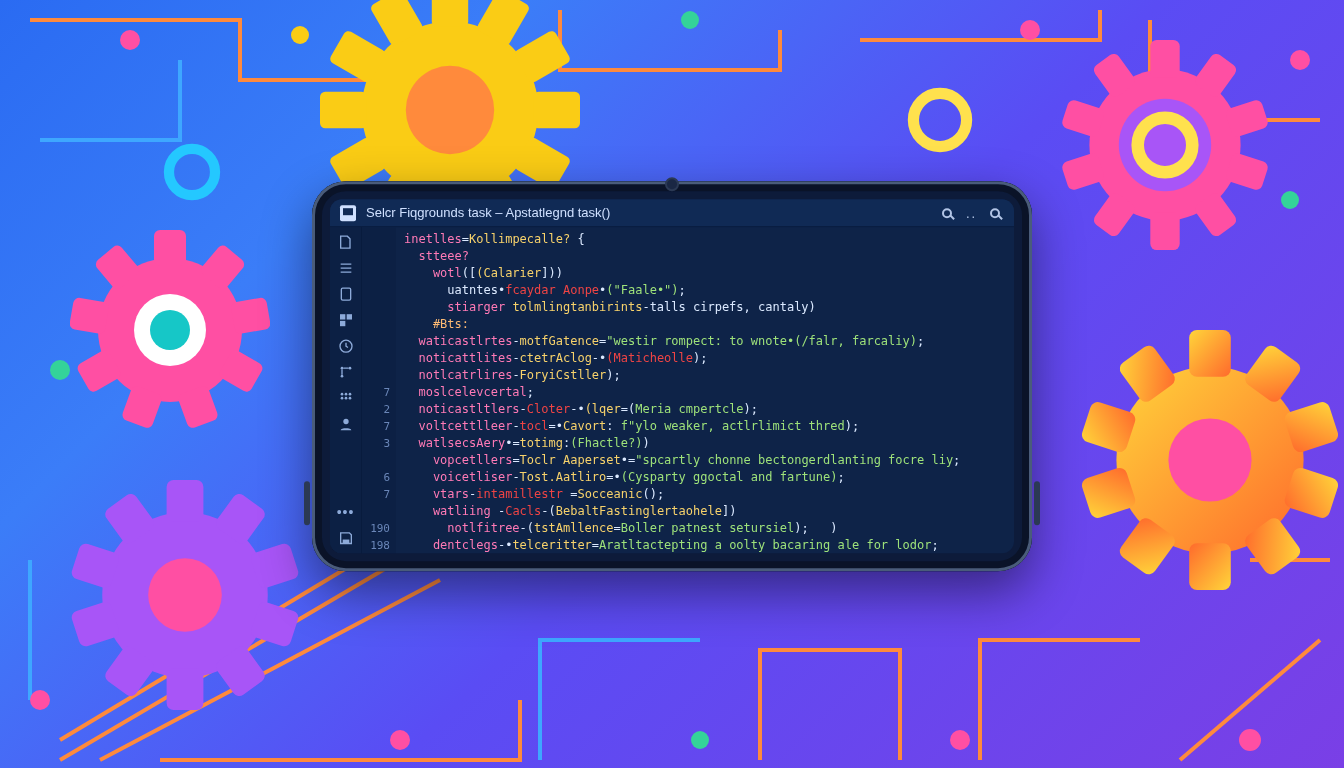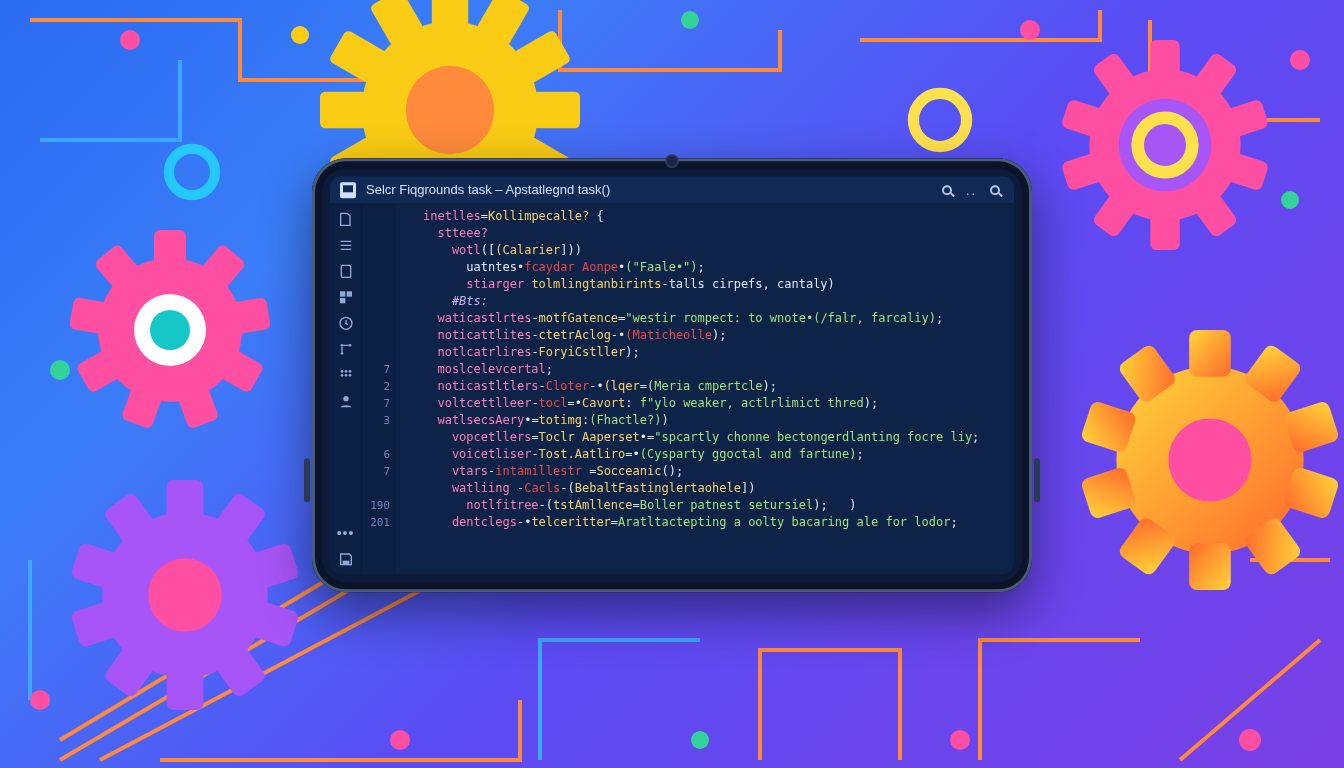--- a/index.html
+++ b/index.html
@@ -13,21 +13,21 @@
   .dot.g{fill:#34d399;}
   .dot.y{fill:#facc15;}
   .trace{stroke:#ff8a3c;stroke-width:4;fill:none;}
   .trace.b{stroke:#3ea7ff;}
   .gear{position:absolute;}
   .gear svg{display:block;}
 
   
   .phone{
     position:absolute; left:50%; top:50%; transform:translate(-50%,-52%);
-    width:720px; height:434px;
+    width:720px; height:390px;
     background:#0d1b3a; border-radius:34px;
     box-shadow:0 20px 50px rgba(0,0,0,.45), inset 0 0 0 3px #4a5c7a, inset 0 0 0 10px #0a1328;
     padding:12px 18px 12px 18px;
   }
   .phone::before,.phone::after{
     content:""; position:absolute; width:6px; height:44px; background:#2b3954; border-radius:3px;
   }
   .phone::before{left:-8px; top:300px;}
   .phone::after{right:-8px; top:300px;}
   .cam{position:absolute;left:50%;top:-4px;transform:translateX(-50%);width:14px;height:14px;
@@ -59,27 +59,27 @@
   .rail .sep{flex:1;}
   .rail .ell{color:#aecdff;font-size:14px;letter-spacing:1px;}
 
   .editor{flex:1;display:flex;font-family:Consolas,Menlo,monospace;font-size:12px;line-height:17px;overflow:hidden;}
   .gut{
     width:34px;background:#0c2044;color:#6a86b8;text-align:right;
     padding:4px 6px 4px 0;font-size:11px;
   }
   .gut div{height:17px;}
   .code{flex:1;padding:4px 8px;white-space:pre;overflow:hidden;}
-  .code .ln{display:block;height:17px;margin-left:19px;}
+  .code .ln{display:block;height:17px;}
   .t-key{color:#ff7ab6;}
   .t-fn {color:#f7d26b;}
   .t-str{color:#9ee27a;}
   .t-var{color:#ef4444;}
   .t-pl {color:#dbe9ff;}
-  .t-cm {color:#c4b5fd;font-style:italic;}
+  .t-cm {color:#fdba74;}
 </style>
 </head>
 <body>
 
 <div class="traces">
   <svg viewBox="0 0 1344 768">
 
     <path class="trace" d="M30,20 H240 V80 H420"></path>
     <path class="trace" d="M560,10 V70 H780 V30"></path>
     <path class="trace" d="M860,40 H1100 V10"></path>
@@ -325,19 +325,19 @@
             <div></div>
             <div>7</div>
             <div>2</div>
             <div>7</div>
             <div>3</div>
             <div></div>
             <div>6</div>
             <div>7</div>
             <div></div>
             <div>190</div>
-            <div>201</div>
+            <div>198</div>
           </div>
         <div class="code" id="code"><span class="ln"><span class="t-key">inetlles</span><span class="t-pl">=</span><span class="t-fn">Kollimpecalle?</span><span class="t-pl"> {</span></span><span class="ln"><span class="t-key">  stteee?</span></span><span class="ln"><span class="t-key">    wotl</span><span class="t-pl">([</span><span class="t-fn">(Calarier</span><span class="t-pl">]))</span></span><span class="ln"><span class="t-pl">      uatntes•</span><span class="t-var">fcaydar Aonpe</span><span class="t-pl">•</span><span class="t-str">("Faale•")</span><span class="t-pl">;</span></span><span class="ln"><span class="t-key">      stiarger </span><span class="t-fn">tolmlingtanbirints</span><span class="t-pl">-talls cirpefs, cantaly)</span></span><span class="ln"><span class="t-cm">    #Bts:</span></span><span class="ln"><span class="t-key">  waticastlrtes</span><span class="t-pl">-</span><span class="t-fn">motfGatence</span><span class="t-pl">=</span><span class="t-str">"westir rompect: to wnote•(/falr, farcaliy)</span><span class="t-pl">;</span></span><span class="ln"><span class="t-key">  noticattlites</span><span class="t-pl">-</span><span class="t-fn">ctetrAclog</span><span class="t-pl">-•</span><span class="t-var">(Maticheolle</span><span class="t-pl">);</span></span><span class="ln"><span class="t-key">  notlcatrlires</span><span class="t-pl">-</span><span class="t-fn">ForyiCstller</span><span class="t-pl">);</span></span><span class="ln"><span class="t-key">  moslcelevcertal</span><span class="t-pl">;</span></span><span class="ln"><span class="t-key">  noticastltlers</span><span class="t-pl">-</span><span class="t-var">Cloter</span><span class="t-pl">-•</span><span class="t-fn">(lqer</span><span class="t-pl">=(</span><span class="t-str">Meria cmpertcle</span><span class="t-pl">);</span></span><span class="ln"><span class="t-key">  voltcettlleer</span><span class="t-pl">-</span><span class="t-var">tocl</span><span class="t-pl">=•</span><span class="t-fn">Cavort</span><span class="t-pl">: </span><span class="t-str">f"ylo weaker, actlrlimict thred</span><span class="t-pl">);</span></span><span class="ln"><span class="t-key">  watlsecsAery</span><span class="t-pl">•=</span><span class="t-fn">totimg</span><span class="t-pl">:</span><span class="t-str">(Fhactle?)</span><span class="t-pl">)</span></span><span class="ln"><span class="t-key">    vopcetllers</span><span class="t-pl">=</span><span class="t-fn">Toclr Aaperset</span><span class="t-pl">•=</span><span class="t-str">"spcartly chonne bectongerdlanting focre liy</span><span class="t-pl">;</span></span><span class="ln"><span class="t-key">    voicetliser</span><span class="t-pl">-</span><span class="t-fn">Tost.Aatliro</span><span class="t-pl">=•</span><span class="t-str">(Cysparty ggoctal and fartune)</span><span class="t-pl">;</span></span><span class="ln"><span class="t-key">    vtars</span><span class="t-pl">-</span><span class="t-var">intamillestr</span><span class="t-pl"> =</span><span class="t-fn">Socceanic</span><span class="t-pl">();</span></span><span class="ln"><span class="t-key">    watliing </span><span class="t-pl">-</span><span class="t-var">Cacls</span><span class="t-pl">-(</span><span class="t-fn">BebaltFastinglertaohele</span><span class="t-pl">])</span></span><span class="ln"><span class="t-key">      notlfitree</span><span class="t-pl">-(</span><span class="t-fn">tstAmllence</span><span class="t-pl">=</span><span class="t-str">Boller patnest setursiel</span><span class="t-pl">);   )</span></span><span class="ln"><span class="t-key">    dentclegs</span><span class="t-pl">-•</span><span class="t-fn">telceritter</span><span class="t-pl">=</span><span class="t-str">Aratltactepting a oolty bacaring ale for lodor</span><span class="t-pl">;</span></span></div>
       </div>
     </div>
   </div>
 </div>
 
 </body></html>

